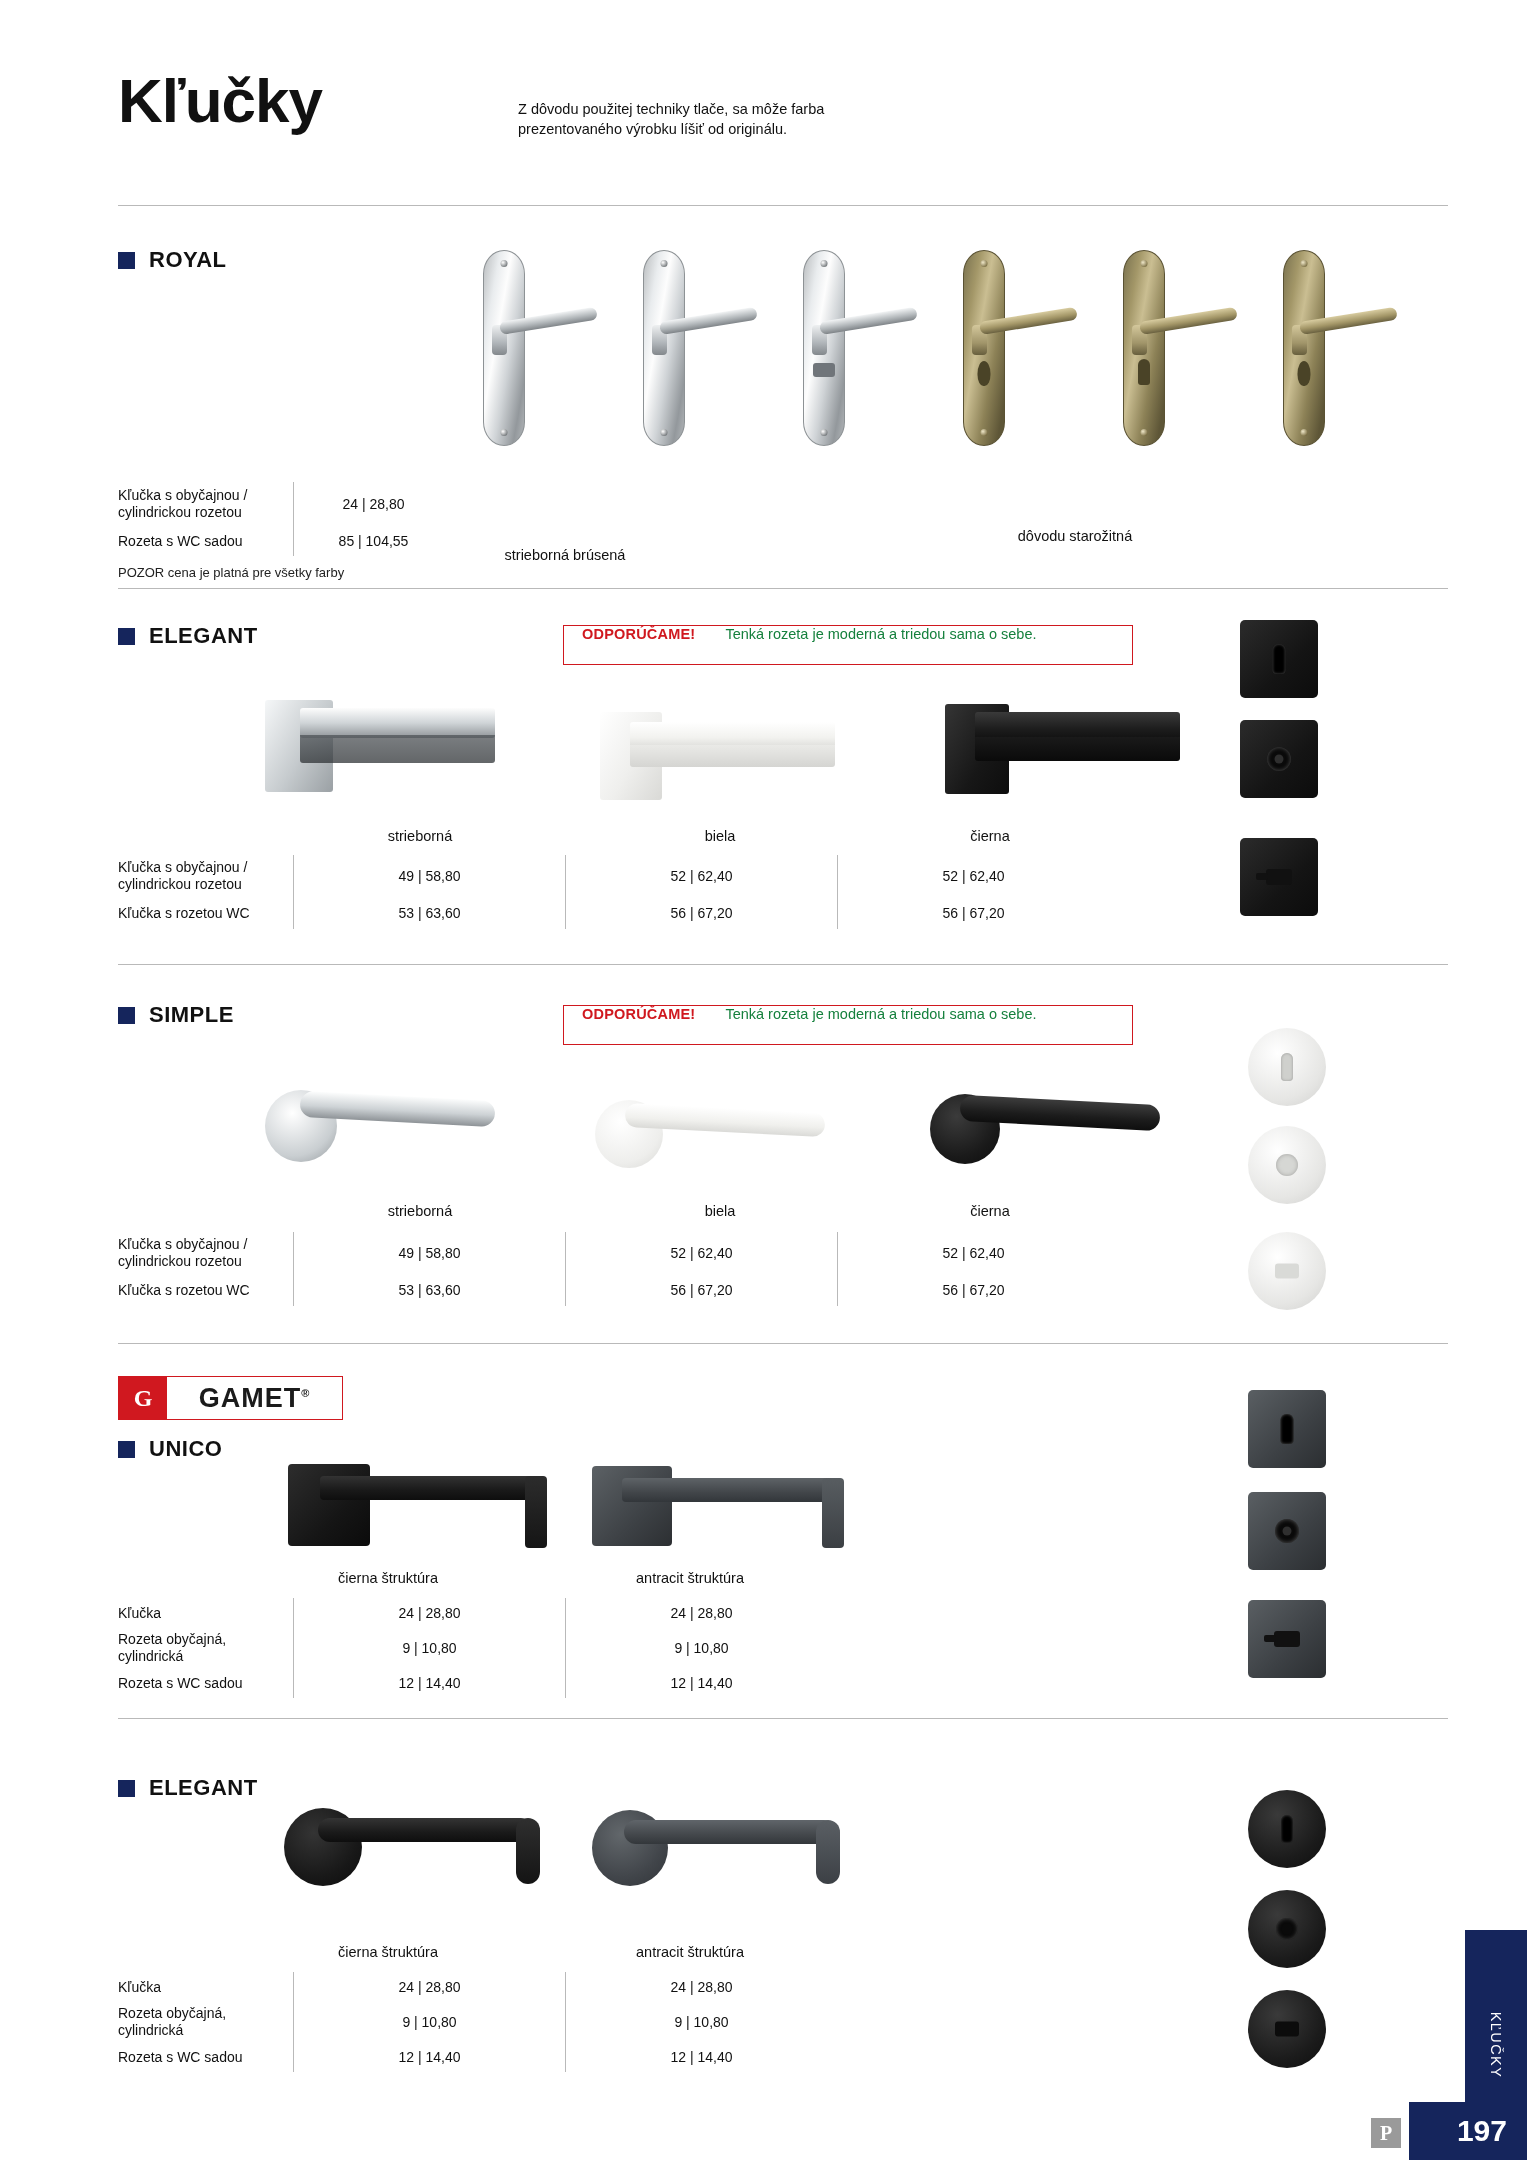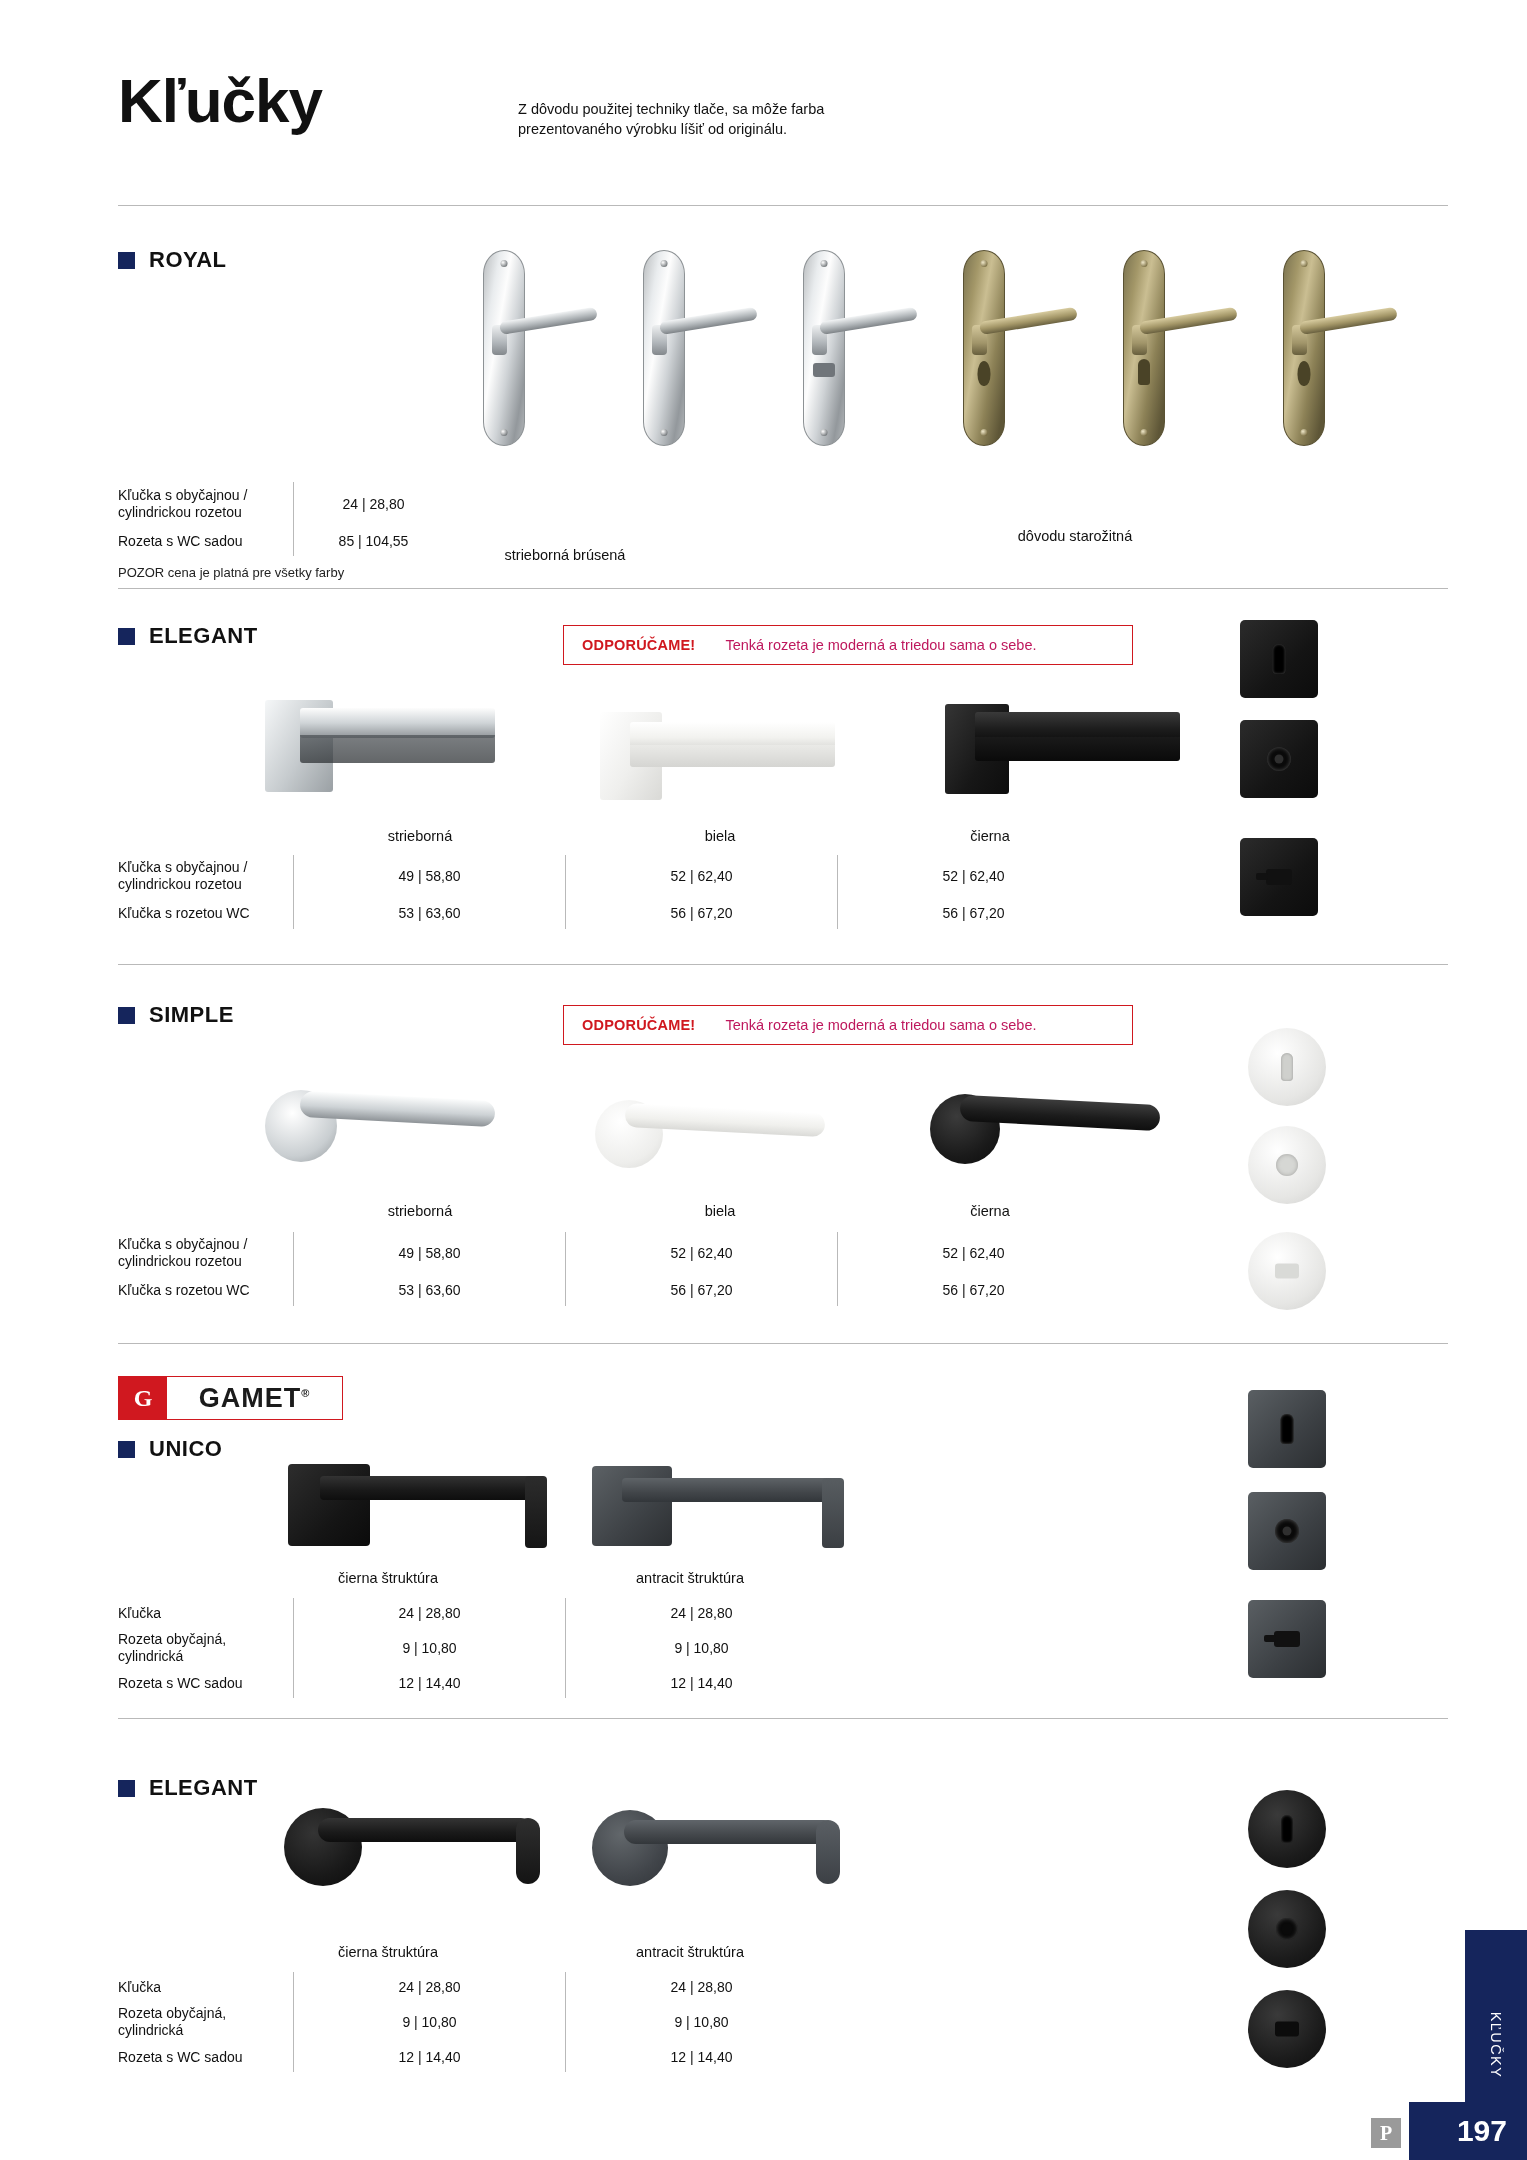--- a/index.html
+++ b/index.html
@@ -78,33 +78,33 @@
     letter-spacing: 0.5px;
     color: #111;
   }
 
   
   .rec {
     position: absolute;
     border: 1.5px solid #d0181f;
     height: 40px;
     display: flex;
-    align-items: center;
+    align-items: flex-start;
     padding: 0 18px;
     gap: 30px;
     background: #fff;
   }
   .rec-label {
     color: #d0181f;
     font-weight: bold;
     font-size: 14.5px;
     letter-spacing: 0.2px;
   }
   .rec-text {
-    color: #be185d;
+    color: #15803d;
     font-size: 14.5px;
   }
 
   
   .ptable {
     position: absolute;
     font-size: 14px;
     color: #111;
   }
   .ptable .row { display: flex; align-items: center; }

